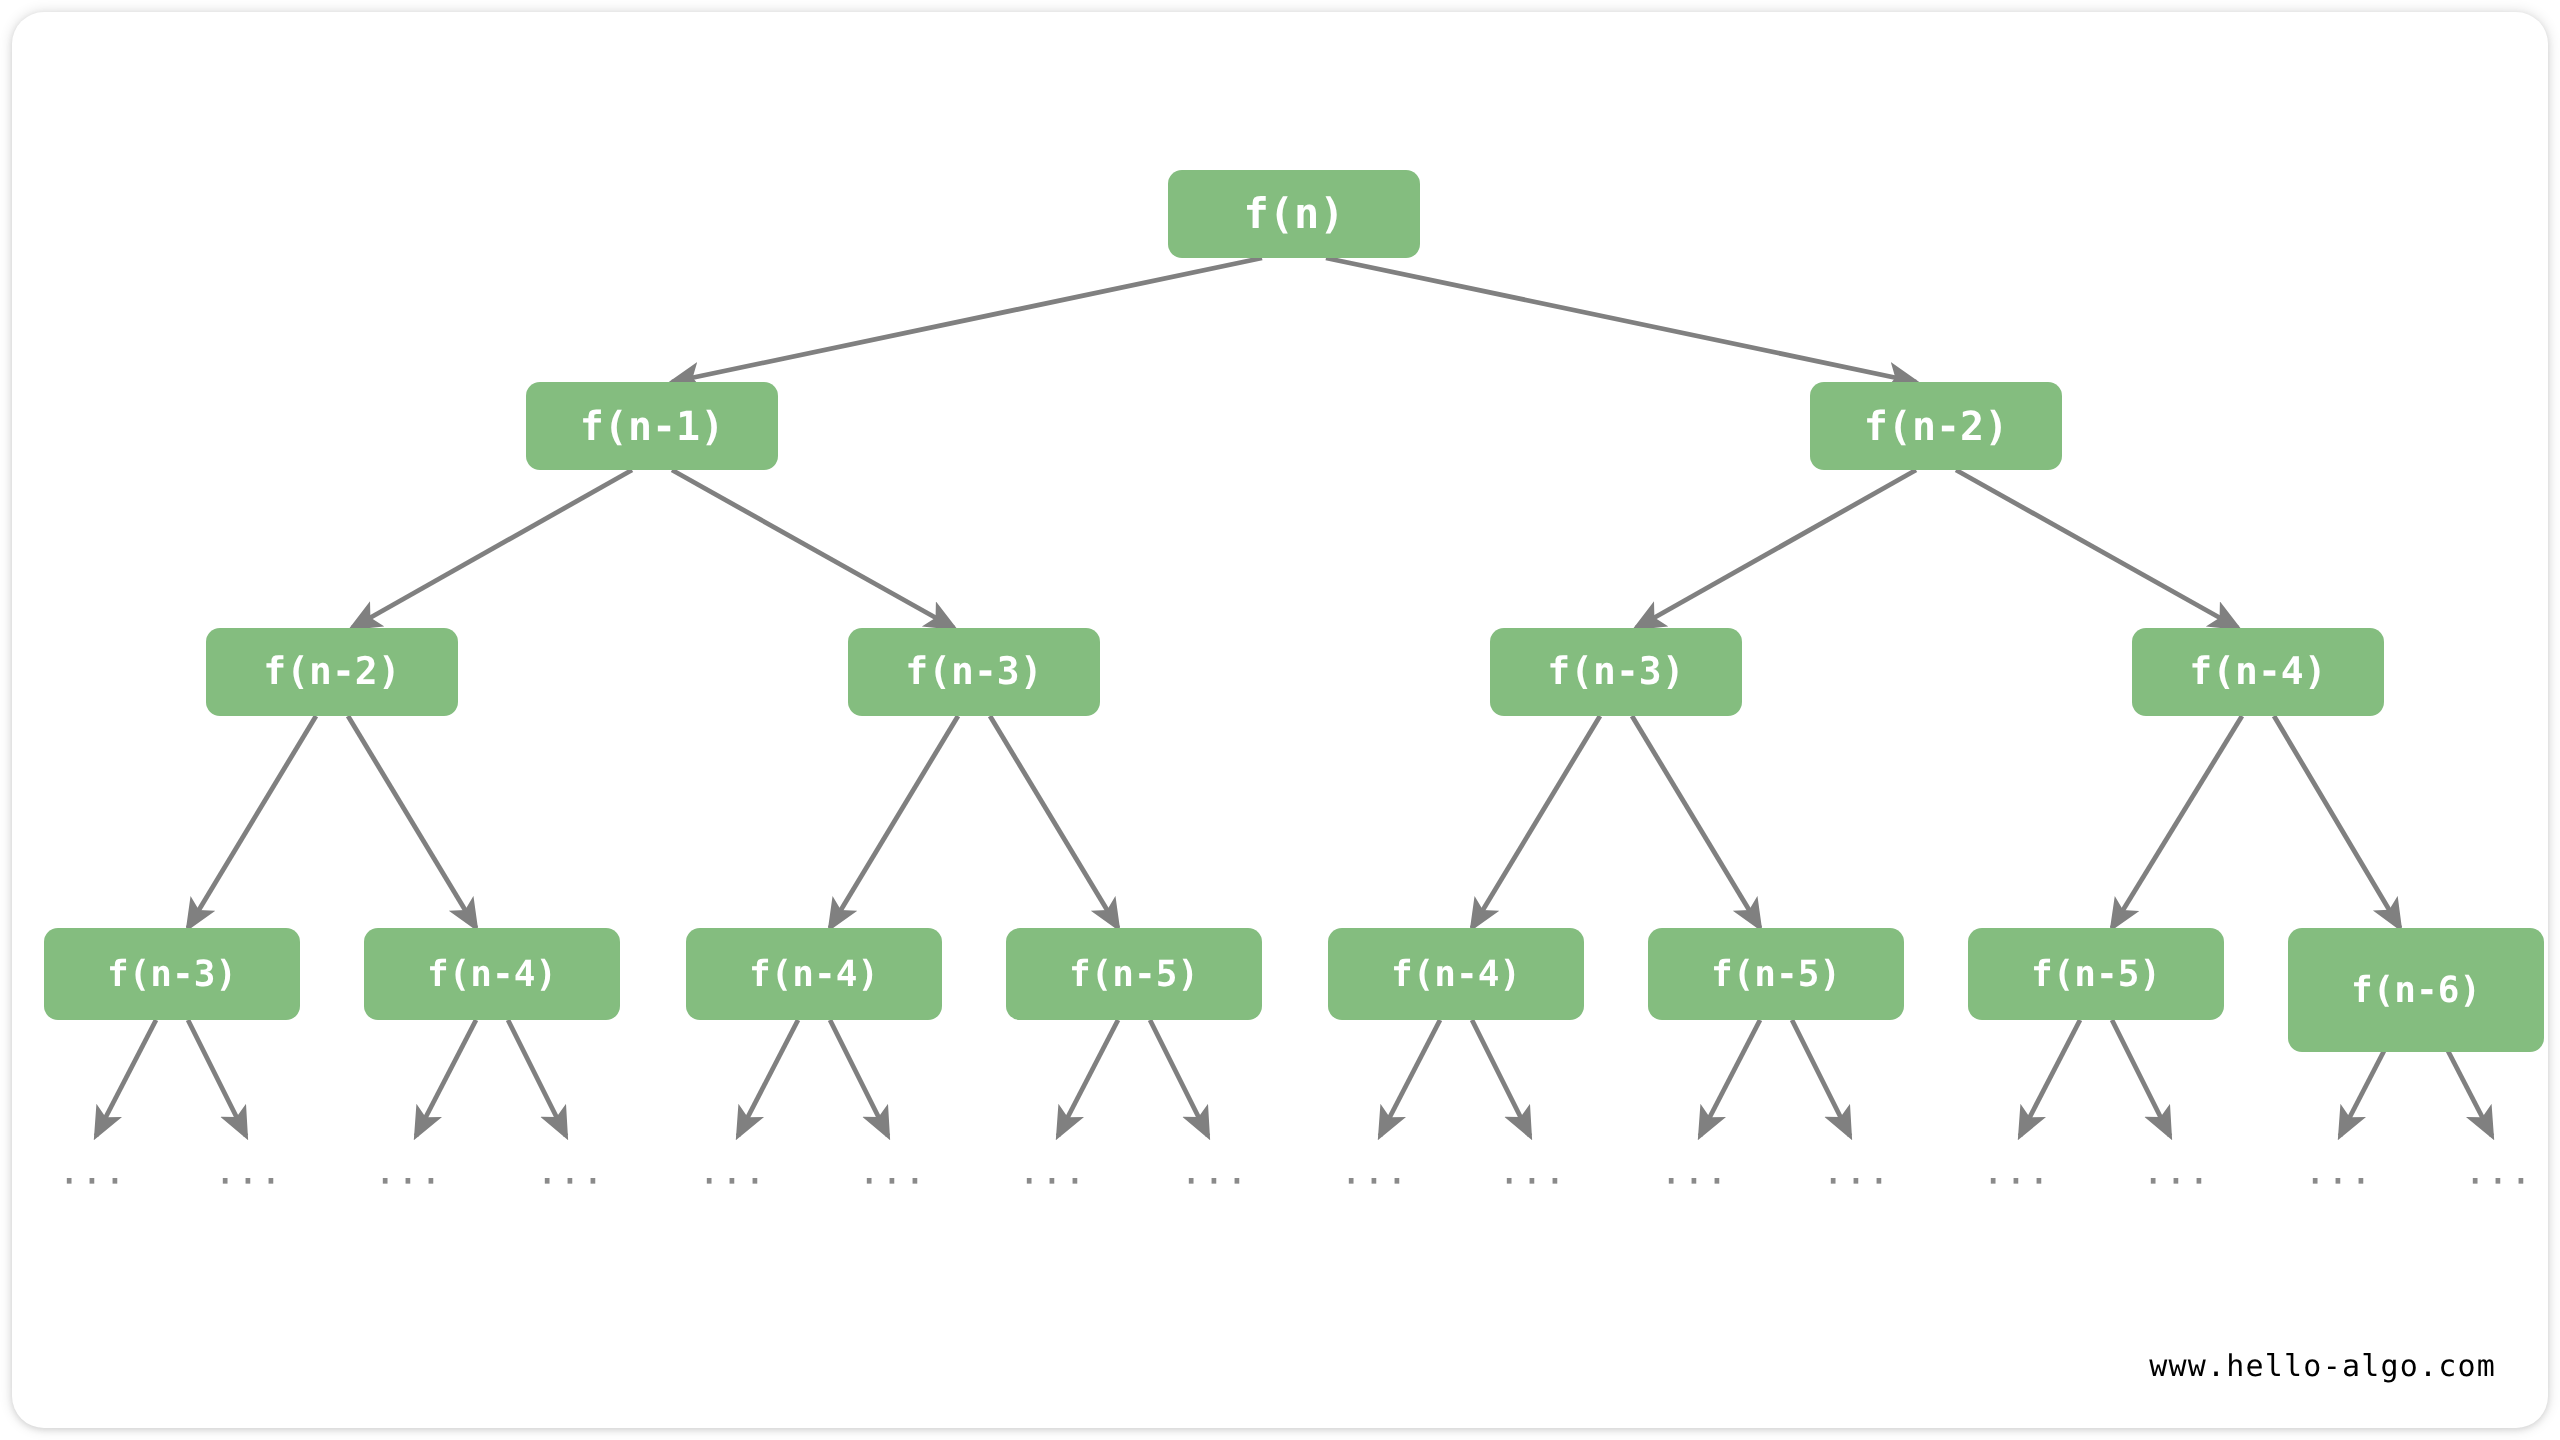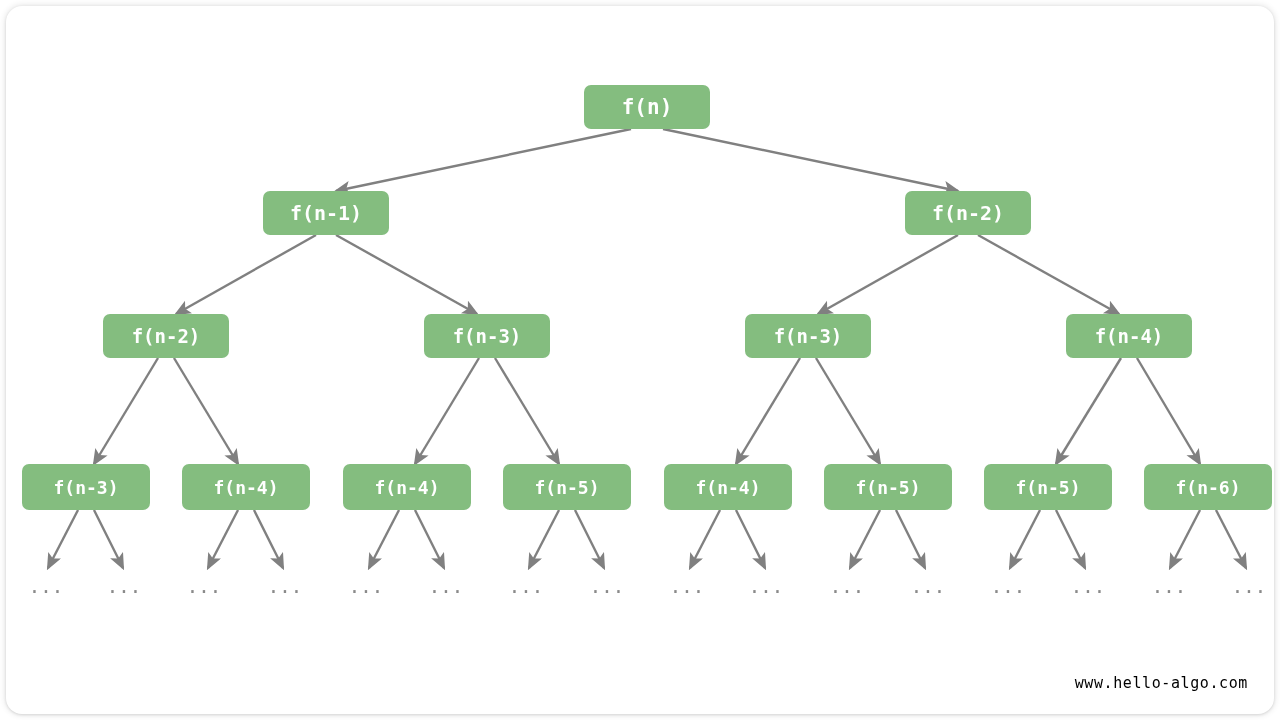--- a/index.html
+++ b/index.html
@@ -123,21 +123,21 @@
       <div class="node lv3" style="left: 418px; top: 308px; width: 126px; height: 44px; background: rgb(132, 189, 127); color: rgb(255, 255, 255);">f(n-3)</div>
       <div class="node lv3" style="left: 739px; top: 308px; width: 126px; height: 44px; background: rgb(132, 189, 127); color: rgb(255, 255, 255);">f(n-3)</div>
       <div class="node lv3" style="left: 1060px; top: 308px; width: 126px; height: 44px; background: rgb(132, 189, 127); color: rgb(255, 255, 255);">f(n-4)</div>
       <div class="node lv4" style="left: 16px; top: 458px; width: 128px; height: 46px; background: rgb(132, 189, 127); color: rgb(255, 255, 255);">f(n-3)</div>
       <div class="node lv4" style="left: 176px; top: 458px; width: 128px; height: 46px; background: rgb(132, 189, 127); color: rgb(255, 255, 255);">f(n-4)</div>
       <div class="node lv4" style="left: 337px; top: 458px; width: 128px; height: 46px; background: rgb(132, 189, 127); color: rgb(255, 255, 255);">f(n-4)</div>
       <div class="node lv4" style="left: 497px; top: 458px; width: 128px; height: 46px; background: rgb(132, 189, 127); color: rgb(255, 255, 255);">f(n-5)</div>
       <div class="node lv4" style="left: 658px; top: 458px; width: 128px; height: 46px; background: rgb(132, 189, 127); color: rgb(255, 255, 255);">f(n-4)</div>
       <div class="node lv4" style="left: 818px; top: 458px; width: 128px; height: 46px; background: rgb(132, 189, 127); color: rgb(255, 255, 255);">f(n-5)</div>
       <div class="node lv4" style="left: 978px; top: 458px; width: 128px; height: 46px; background: rgb(132, 189, 127); color: rgb(255, 255, 255);">f(n-5)</div>
-      <div class="node lv4" style="left: 1138px; top: 458px; width: 128px; height: 46px; background: rgb(132, 189, 127); color: rgb(255, 255, 255);">f(n-6)</div>
+      <div class="node lv4" style="left: 1138px; top: 458px; width: 128px; height: 62px; background: rgb(132, 189, 127); color: rgb(255, 255, 255);">f(n-6)</div>
     </div>
   <div id="dots-layer">
       <div class="dots" style="left: 20px; top: 576px; width: 40px; color: rgb(138, 138, 138);">···</div>
       <div class="dots" style="left: 98px; top: 576px; width: 40px; color: rgb(138, 138, 138);">···</div>
       <div class="dots" style="left: 178px; top: 576px; width: 40px; color: rgb(138, 138, 138);">···</div>
       <div class="dots" style="left: 259px; top: 576px; width: 40px; color: rgb(138, 138, 138);">···</div>
       <div class="dots" style="left: 340px; top: 576px; width: 40px; color: rgb(138, 138, 138);">···</div>
       <div class="dots" style="left: 420px; top: 576px; width: 40px; color: rgb(138, 138, 138);">···</div>
       <div class="dots" style="left: 500px; top: 576px; width: 40px; color: rgb(138, 138, 138);">···</div>
       <div class="dots" style="left: 581px; top: 576px; width: 40px; color: rgb(138, 138, 138);">···</div>

